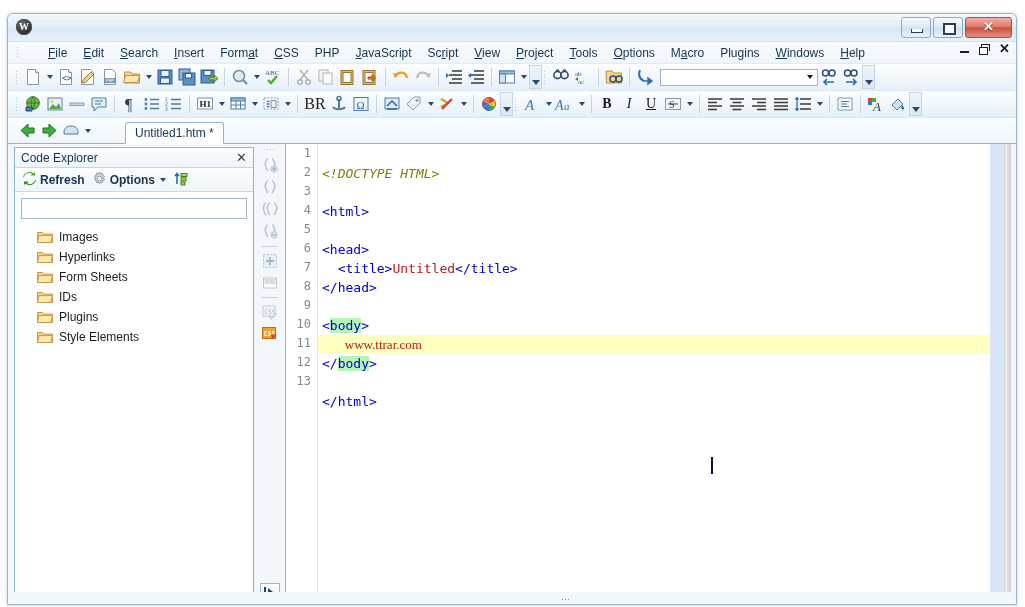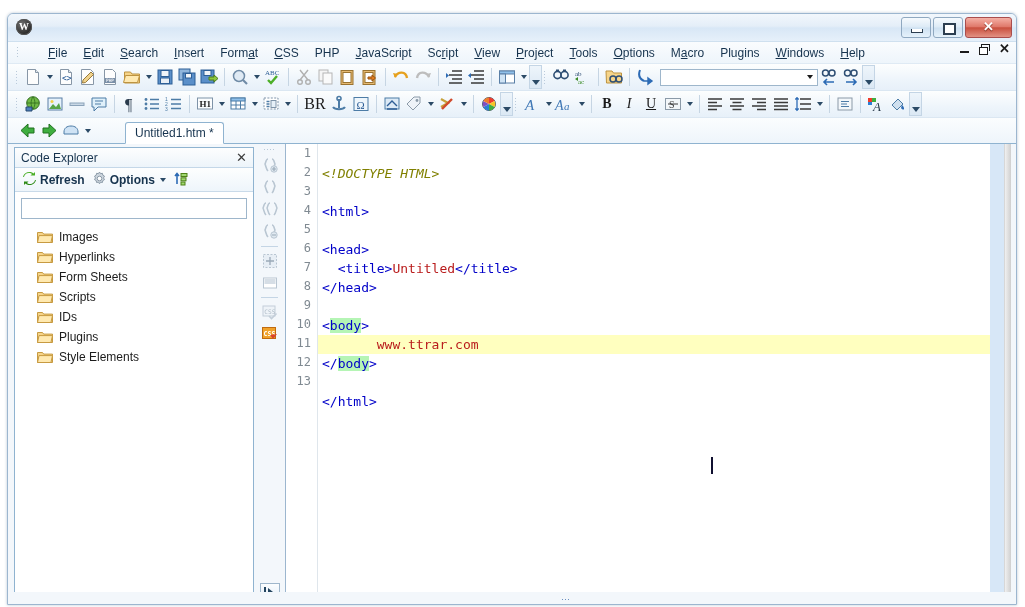--- a/index.html
+++ b/index.html
@@ -319,21 +319,21 @@
     margin-top: 20px;
   }
   .cline {
     height: 19px; line-height: 19px;
     font-family: "DejaVu Sans Mono", monospace;
     font-size: 13px;
     white-space: pre;
     padding-left: 4px;
     position: relative;
   }
-  .cline.hl { background: #ffffbf; }
+  .cline.hl { background: #ffffbf; font-family: Liberation Serif, serif; }
   .tag { color: #0000c8; }
   .doctype { color: #808000; font-style: italic; }
   .txt { color: #b91c1c; }
   .brmatch { background: #b5f5b5; color: #0000c8; }
   #rightmargin {
     position: absolute; right: 6px; top: 0; width: 15px; height: 100%;
     background: #d7e7f7;
   }
   #vscroll {
     position: absolute; right: 0; top: 0; width: 6px; height: 100%;
@@ -939,27 +939,20 @@
                 <path d="M2 4.6h13.5l-1.6 6.9H.5z" fill="#ffe9b0" stroke="#c79a41"></path>
               </svg></span>
             <span>Hyperlinks</span>
           </div>
           <div class="tree-item">
             <span class="folder"><svg width="16" height="13" viewBox="0 0 16 13">
                 <path d="M.5 1.5h5l1.2 1.6h8.8v8.4H.5z" fill="#f6d489" stroke="#c79a41"></path>
                 <path d="M2 4.6h13.5l-1.6 6.9H.5z" fill="#ffe9b0" stroke="#c79a41"></path>
               </svg></span>
             <span>Form Sheets</span>
-          </div>
-          <div class="tree-item">
-            <span class="folder"><svg width="16" height="13" viewBox="0 0 16 13">
-                <path d="M.5 1.5h5l1.2 1.6h8.8v8.4H.5z" fill="#f6d489" stroke="#c79a41"></path>
-                <path d="M2 4.6h13.5l-1.6 6.9H.5z" fill="#ffe9b0" stroke="#c79a41"></path>
-              </svg></span>
-            <span>Scripts</span>
           </div>
           <div class="tree-item">
             <span class="folder"><svg width="16" height="13" viewBox="0 0 16 13">
                 <path d="M.5 1.5h5l1.2 1.6h8.8v8.4H.5z" fill="#f6d489" stroke="#c79a41"></path>
                 <path d="M2 4.6h13.5l-1.6 6.9H.5z" fill="#ffe9b0" stroke="#c79a41"></path>
               </svg></span>
             <span>IDs</span>
           </div>
           <div class="tree-item">
             <span class="folder"><svg width="16" height="13" viewBox="0 0 16 13">

